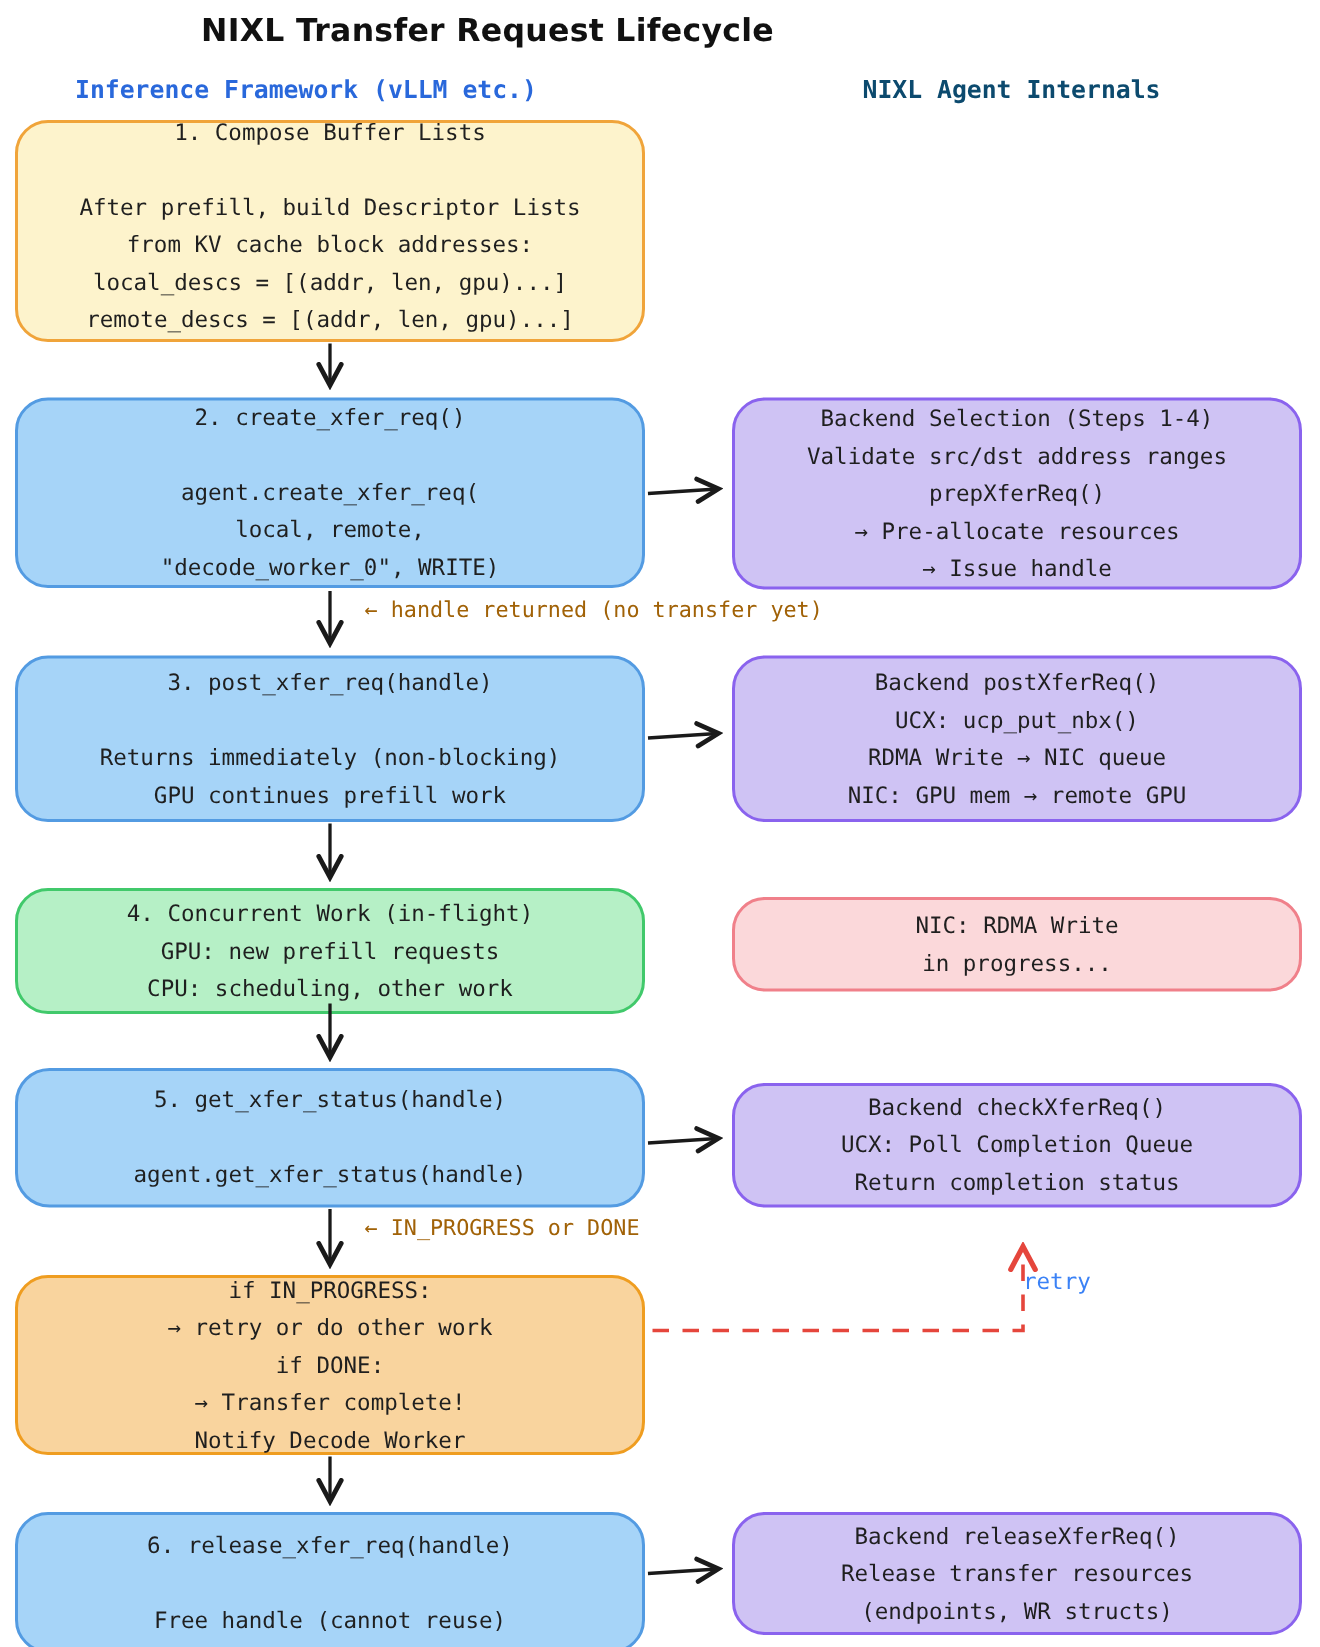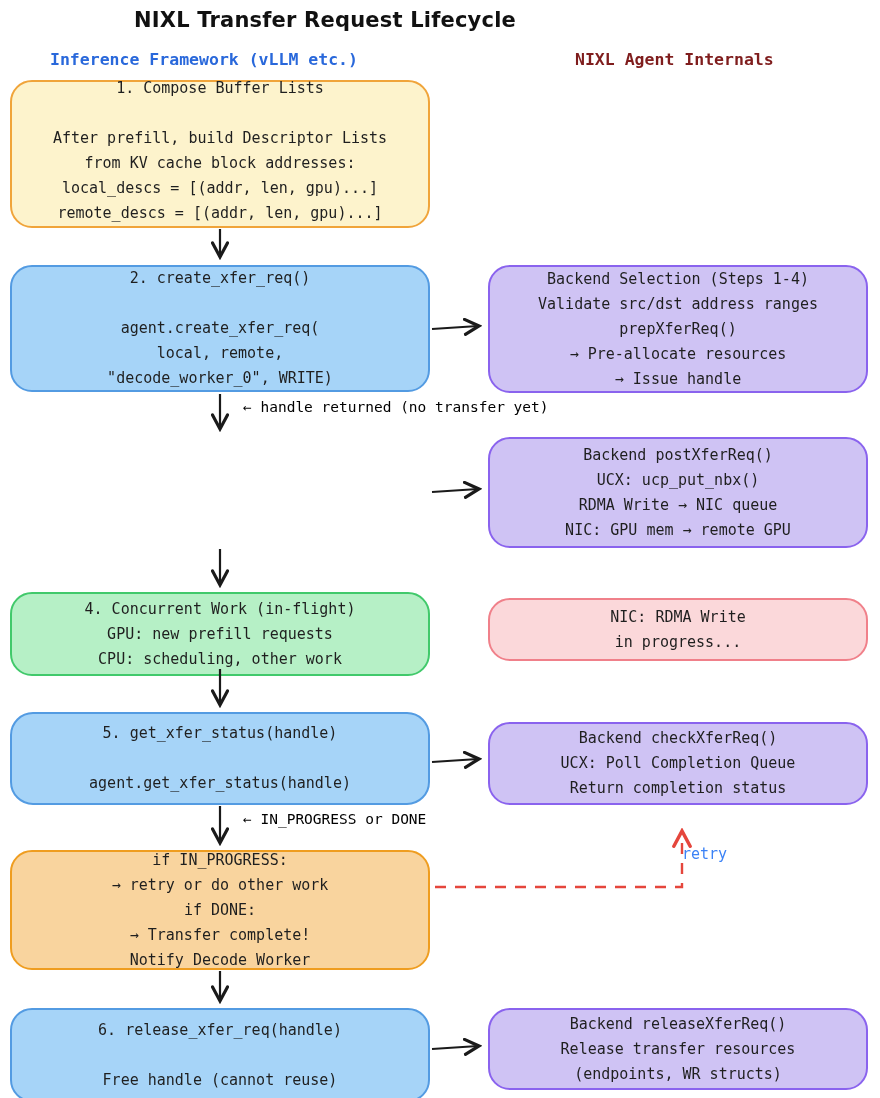--- a/index.html
+++ b/index.html
@@ -16,41 +16,41 @@
     text-align:center;
     font-family:"DejaVu Sans", sans-serif;
     font-size:21px;font-weight:600;color:#111111;
     letter-spacing:.2px;
   }
   .col-header{
     position:absolute;top:50px;
     font-size:16.5px;font-weight:bold;
   }
   .col-header.left{left:50px;color:#2968db;}
-  .col-header.right{left:575px;color:#7f1d1d;text-align:right;}
+  .col-header.right{left:575px;color:#0c4a6e;text-align:right;}
   .box{
     position:absolute;
     display:flex;align-items:center;justify-content:center;
     border-radius:22px;
     box-sizing:border-box;
     border:2.5px solid;
     font-size:15px;line-height:25px;
   }
   .box span{white-space:pre-line;text-align:center;display:block;}
   .lcol{left:10px;width:420px;}
   .rcol{left:488px;width:380px;}
   .box-yellow{background:#fdf3cc;border-color:#f0a43a;align-items:flex-end;}
   .box-blue{background:#a6d4f8;border-color:#539be2;}
   .box-green{background:#b6f0c6;border-color:#41c96b;}
   .box-purple{background:#cfc3f4;border-color:#8a63ee;}
   .box-pink{background:#fbd8da;border-color:#f0808a;}
   .box-orange{background:#f9d49e;border-color:#ef9d20;}
   .note{
     position:absolute;
-    font-size:14.5px;color:#000000;white-space:nowrap;
+    font-size:14.5px;color:#a16207;white-space:nowrap;
   }
   .retry-label{
     position:absolute;left:682px;top:845px;
     font-size:15px;color:#3b82f6;
   }
   #arrows{position:absolute;left:0;top:0;pointer-events:none;}
 </style>
 </head>
 <body>
 
@@ -68,20 +68,26 @@
 from KV cache block addresses:
 local_descs = [(addr, len, gpu)...]
 remote_descs = [(addr, len, gpu)...]</span>
   </div>
   <div class="box lcol box-blue" style="top:265px;height:127px;">
     <span>2. create_xfer_req()
 
 agent.create_xfer_req(
 local, remote,
 "decode_worker_0", WRITE)</span>
+  </div>
+  <div class="box lcol box-blue" style="top:437px;height:111px;">
+    <span>3. post_xfer_req(handle)
+
+Returns immediately (non-blocking)
+GPU continues prefill work</span>
   </div>
   <div class="box lcol box-green" style="top:592px;height:84px;">
     <span>4. Concurrent Work (in-flight)
 GPU: new prefill requests
 CPU: scheduling, other work</span>
   </div>
   <div class="box lcol box-blue" style="top:712px;height:93px;border-radius:23px;">
     <span>5. get_xfer_status(handle)
 
 agent.get_xfer_status(handle)</span>

